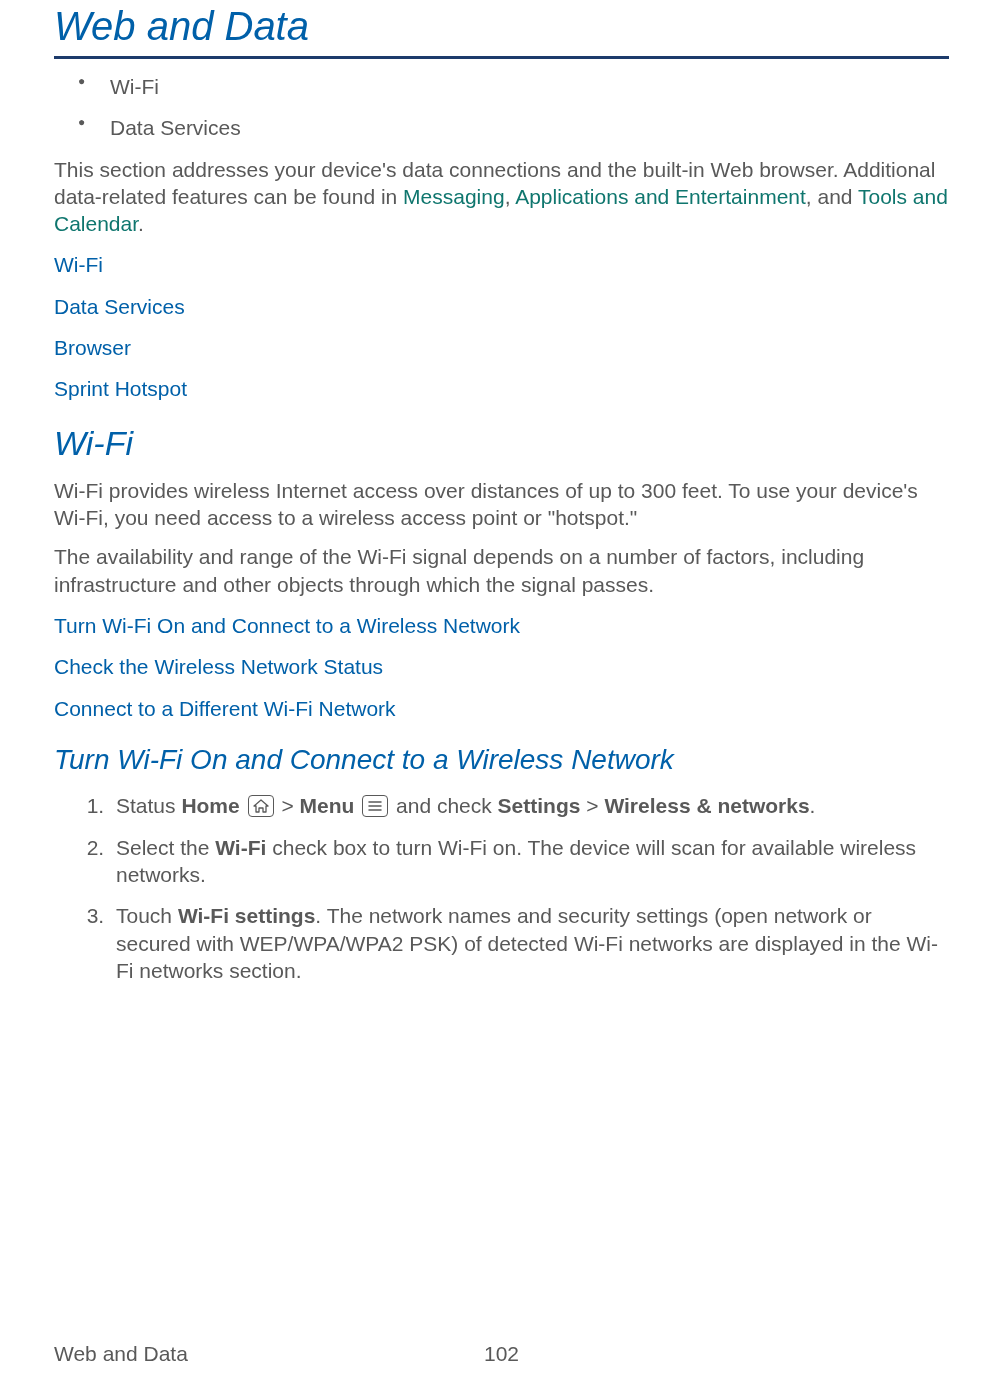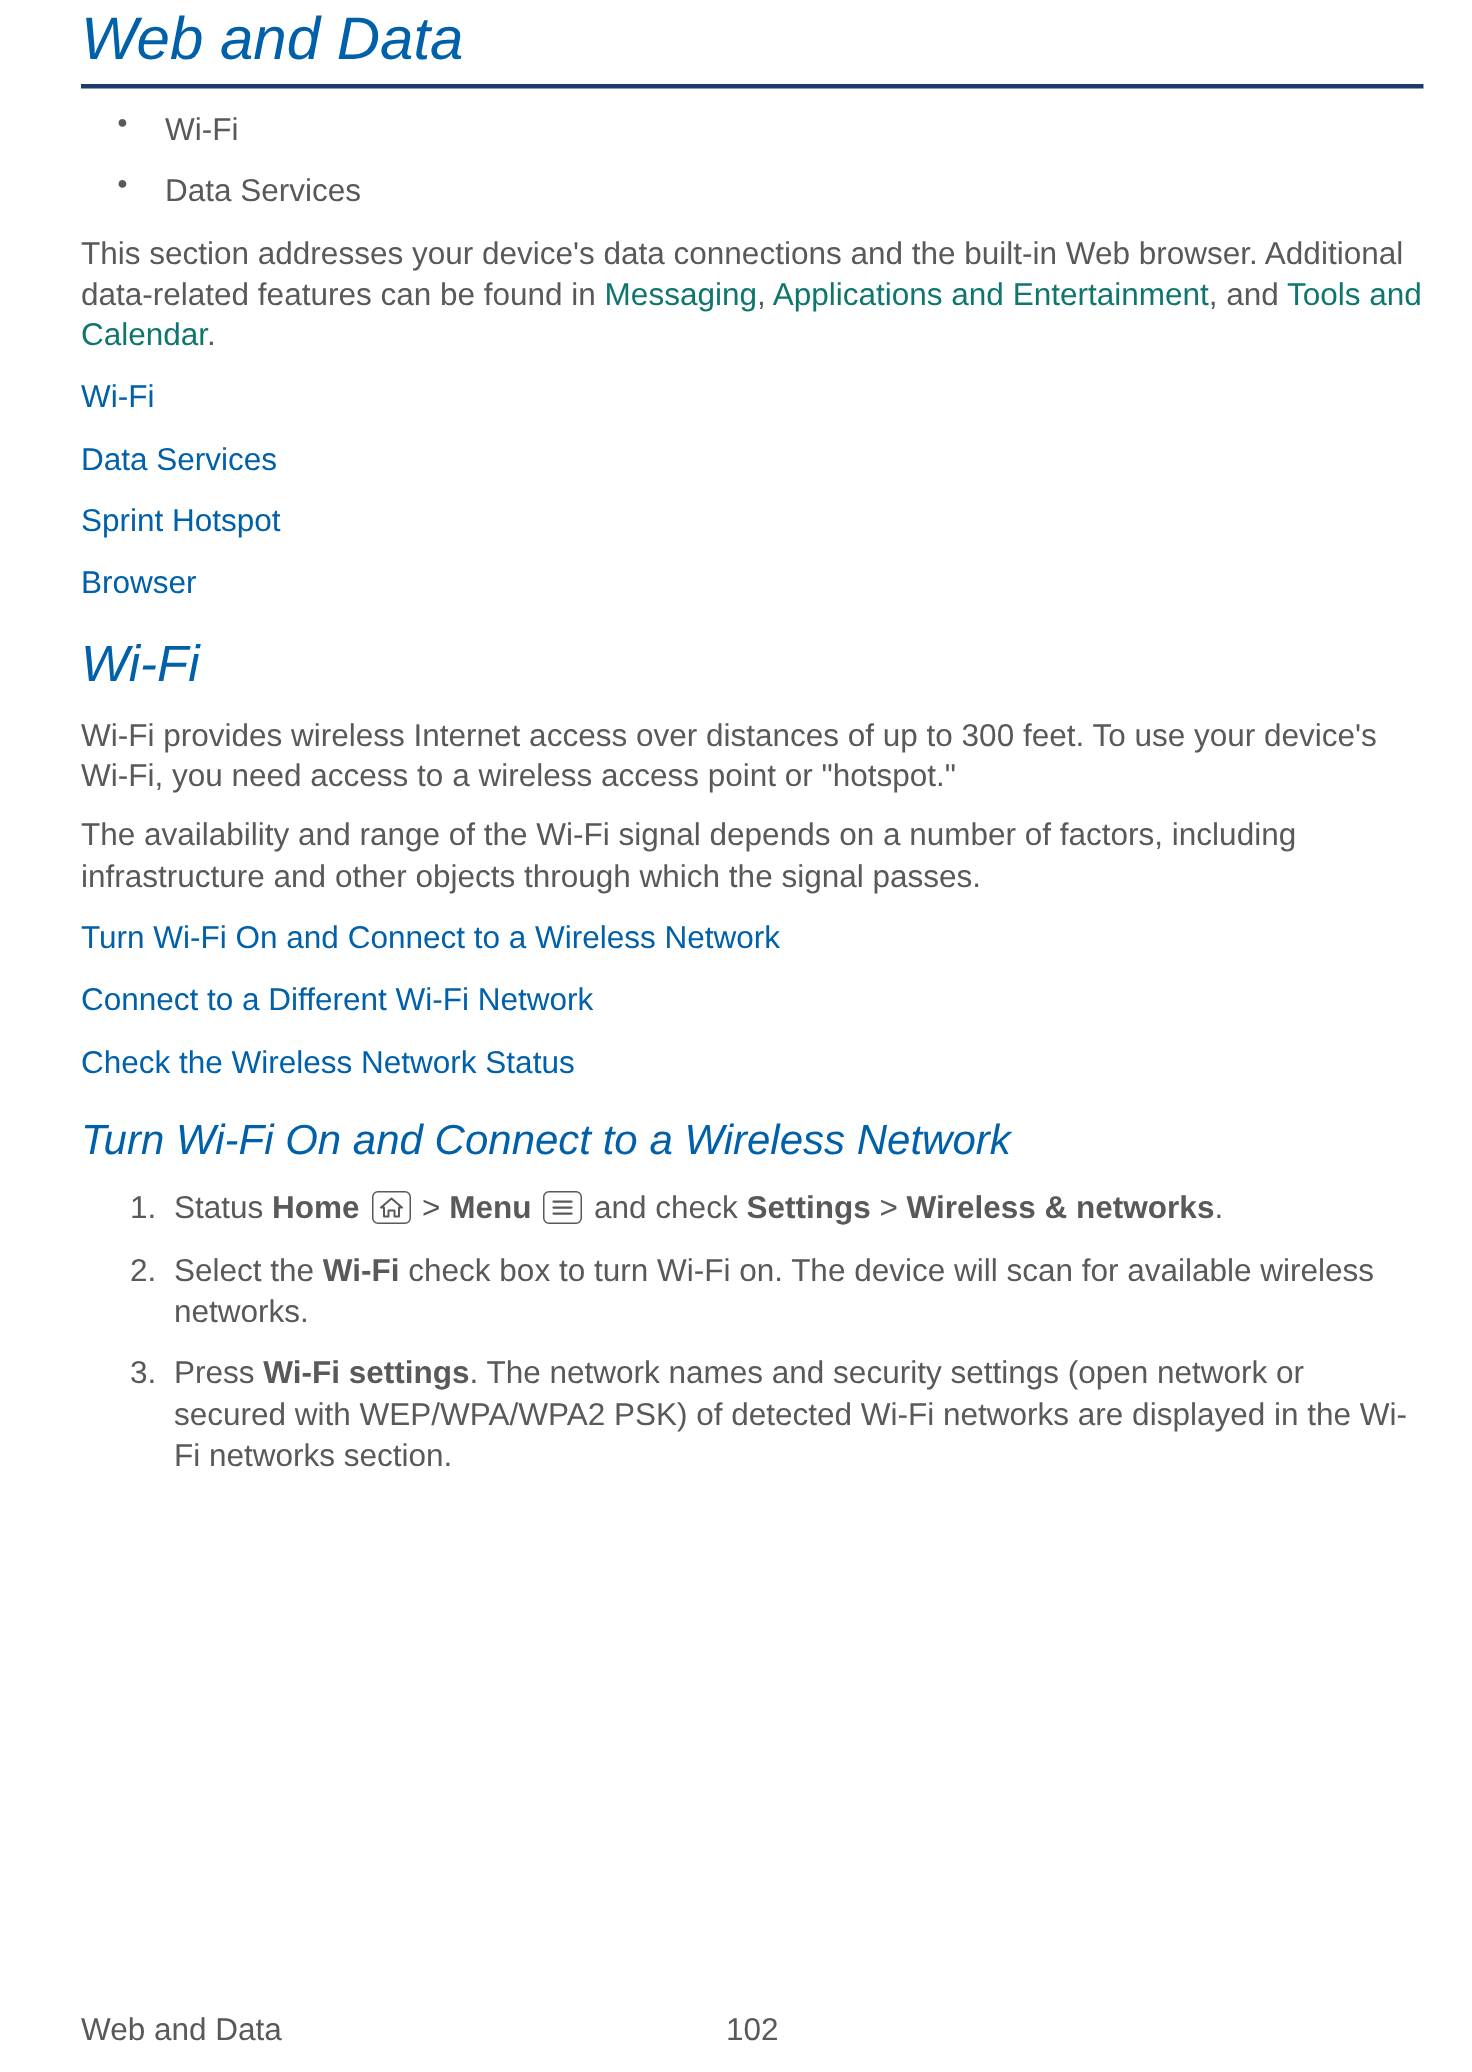--- a/index.html
+++ b/index.html
@@ -123,30 +123,30 @@
     <li>Wi-Fi</li>
     <li>Data Services</li>
   </ul>
 
   <p>
     <span>This section addresses your device's data connections and the built-in Web browser. Additional data-related features can be found in </span><span class="link">Messaging</span><span>, </span><span class="link">Applications and Entertainment</span><span>, and </span><span class="link">Tools and Calendar</span><span>.</span>
   </p>
 
   <div class="link-block">Wi-Fi</div>
   <div class="link-block">Data Services</div>
+  <div class="link-block">Browser</div>
   <div class="link-block">Sprint Hotspot</div>
-  <div class="link-block">Browser</div>
 
   <div class="h2">Wi-Fi</div>
   <p>Wi-Fi provides wireless Internet access over distances of up to 300 feet. To use your device's Wi-Fi, you need access to a wireless access point or "hotspot."</p>
   <p>The availability and range of the Wi-Fi signal depends on a number of factors, including infrastructure and other objects through which the signal passes.</p>
 
   <div class="link-block">Turn Wi-Fi On and Connect to a Wireless Network</div>
+  <div class="link-block">Check the Wireless Network Status</div>
   <div class="link-block">Connect to a Different Wi-Fi Network</div>
-  <div class="link-block">Check the Wireless Network Status</div>
 
   <div class="h3">Turn Wi-Fi On and Connect to a Wireless Network</div>
 
   <ol class="steps">
     <li>
       <span>Status </span><span class="bold">Home</span>
       <span class="icon-box">
         <svg width="16" height="14" viewBox="0 0 16 14">
             <path d="M8 1 L15 7 L13 7 L13 13 L10 13 L10 9 L6 9 L6 13 L3 13 L3 7 L1 7 Z" fill="none" stroke="#595959" stroke-width="1.3" stroke-linejoin="round"></path>
           </svg>
@@ -154,21 +154,21 @@
       <span class="icon-box">
         <svg width="16" height="12" viewBox="0 0 16 12">
             <path d="M2 2 H14 M2 6 H14 M2 10 H14" stroke="#595959" stroke-width="1.5" stroke-linecap="round"></path>
           </svg>
       </span><span> and check </span><span class="bold">Settings</span><span> &gt; </span><span class="bold">Wireless &amp; networks</span><span>.</span>
     </li>
     <li>
       <span>Select the </span><span class="bold">Wi-Fi</span><span> check box to turn Wi-Fi on. The device will scan for available wireless networks.</span>
     </li>
     <li>
-      <span>Press </span><span class="bold">Wi-Fi settings</span><span>. The network names and security settings (open network or secured with WEP/WPA/WPA2 PSK) of detected Wi-Fi networks are displayed in the Wi-Fi networks section.</span>
+      <span>Touch </span><span class="bold">Wi-Fi settings</span><span>. The network names and security settings (open network or secured with WEP/WPA/WPA2 PSK) of detected Wi-Fi networks are displayed in the Wi-Fi networks section.</span>
     </li>
   </ol>
 
   <div class="footer">
     <span class="ft-left">Web and Data</span>
     <span class="ft-center">102</span>
   </div>
 
 </div>
 

